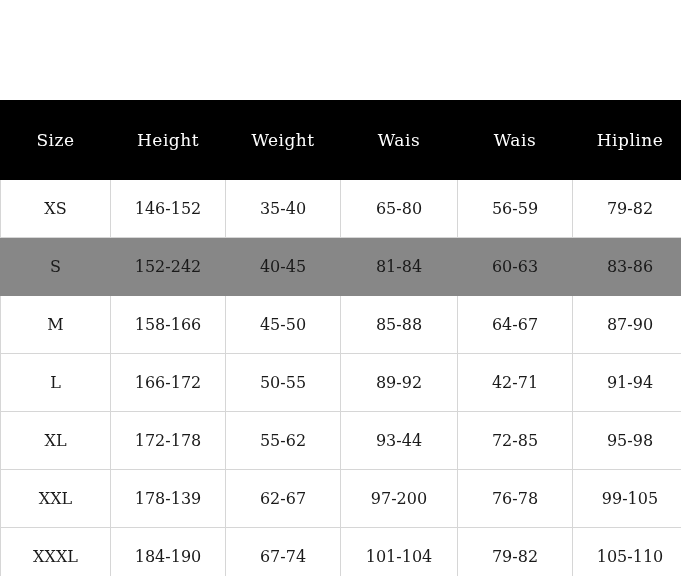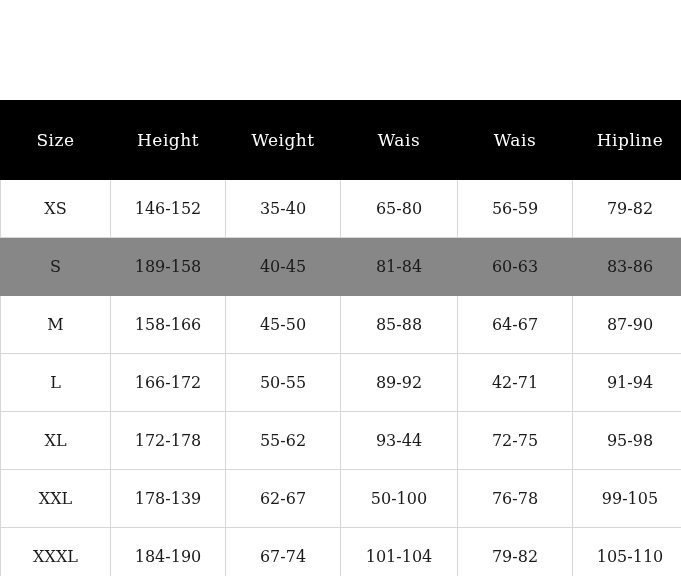--- a/index.html
+++ b/index.html
@@ -101,21 +101,21 @@
       <tr>
         <td class="col-0">XS</td>
         <td class="col-1">146-152</td>
         <td class="col-2">35-40</td>
         <td class="col-3">65-80</td>
         <td class="col-4">56-59</td>
         <td class="col-5">79-82</td>
       </tr>
       <tr class="highlight">
         <td class="col-0">S</td>
-        <td class="col-1">189-158</td>
+        <td class="col-1">152-242</td>
         <td class="col-2">40-45</td>
         <td class="col-3">81-84</td>
         <td class="col-4">60-63</td>
         <td class="col-5">83-86</td>
       </tr>
       <tr>
         <td class="col-0">M</td>
         <td class="col-1">158-166</td>
         <td class="col-2">45-50</td>
         <td class="col-3">85-88</td>
@@ -128,28 +128,28 @@
         <td class="col-2">50-55</td>
         <td class="col-3">89-92</td>
         <td class="col-4">42-71</td>
         <td class="col-5">91-94</td>
       </tr>
       <tr>
         <td class="col-0">XL</td>
         <td class="col-1">172-178</td>
         <td class="col-2">55-62</td>
         <td class="col-3">93-44</td>
-        <td class="col-4">72-75</td>
+        <td class="col-4">72-85</td>
         <td class="col-5">95-98</td>
       </tr>
       <tr>
         <td class="col-0">XXL</td>
         <td class="col-1">178-139</td>
         <td class="col-2">62-67</td>
-        <td class="col-3">50-100</td>
+        <td class="col-3">97-200</td>
         <td class="col-4">76-78</td>
         <td class="col-5">99-105</td>
       </tr>
       <tr>
         <td class="col-0">XXXL</td>
         <td class="col-1">184-190</td>
         <td class="col-2">67-74</td>
         <td class="col-3">101-104</td>
         <td class="col-4">79-82</td>
         <td class="col-5">105-110</td>

